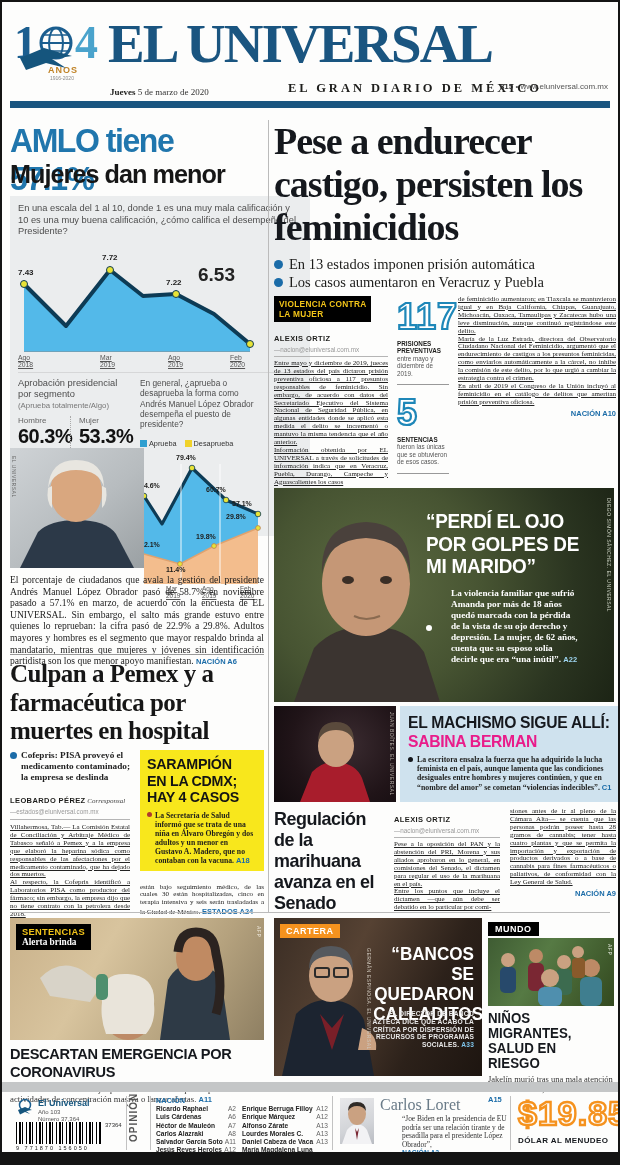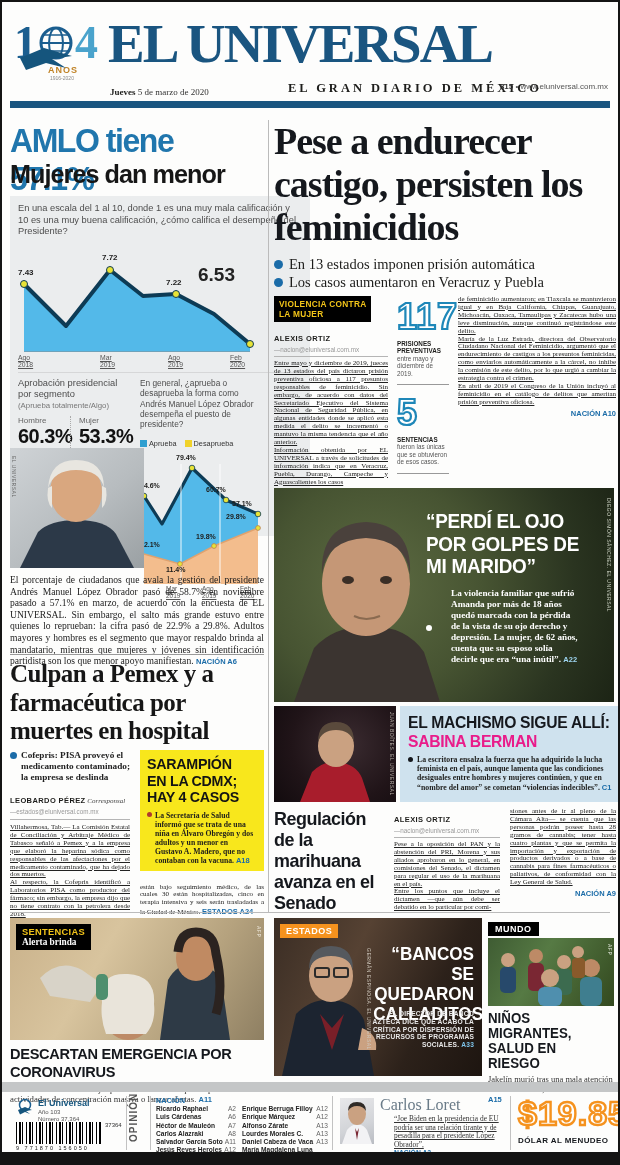--- a/index.html
+++ b/index.html
@@ -177,21 +177,21 @@
                 font:800 10px "Liberation Sans",sans-serif;color:#555;letter-spacing:1px;}
   .f-v2{left:148px;top:0;height:54px;}
   .f-list{position:absolute;top:1px;width:80px;}
   .f-list-h{font:800 7px "Liberation Sans",sans-serif;color:#1b6ca8;letter-spacing:.3px;margin-bottom:1px;}
   .f-row{display:flex;justify-content:space-between;font:700 6.6px "Liberation Sans",sans-serif;color:#222;line-height:8.3px;}
   .f-row .pg{font-weight:400;color:#666;}
   .f-v3{left:330px;top:0;height:54px;}
   .loret-photo{position:absolute;left:338px;top:2px;width:34px;height:46px;overflow:hidden;
                background:linear-gradient(160deg,#e8e8ea 0%,#d2d4d8 60%,#b9bcc2 100%);}
   .loret-name{position:absolute;left:378px;top:0;font:400 16px "Liberation Serif",serif;color:#6a7b88;}
-  .loret-quote{position:absolute;left:392px;top:19px;width:124px;font:400 7.4px "Liberation Serif",serif;line-height:8.6px;color:#333;text-decoration:underline;}
+  .loret-quote{position:absolute;left:400px;top:19px;width:124px;font:400 7.4px "Liberation Serif",serif;line-height:8.6px;color:#333;}
   .loret-ref{font:800 6.8px "Liberation Sans",sans-serif;color:#1b6ca8;}
   .f-v4{left:508px;top:0;height:54px;}
   .price-val{position:absolute;left:516px;top:-2px;font:800 34px "Liberation Sans",sans-serif;color:#fefefe;
              -webkit-text-stroke:2.4px #f5921e;letter-spacing:1px;}
   .price-lab{position:absolute;left:516px;top:40px;font:800 8px "Liberation Sans",sans-serif;color:#15181d;letter-spacing:.4px;}
 </style>
 </head>
 <body>
 
 <div class="page">
@@ -502,21 +502,21 @@
   <div class="cartera">
     <svg width="110" height="158" viewBox="0 0 110 158">
       <path d="M8 158 L22 96 Q38 80 58 82 Q82 84 90 102 L100 158 Z" fill="#1c2430"></path>
       <path d="M46 96 L58 110 L70 96 L58 132 Z" fill="#7a1f28"></path>
       <ellipse cx="57" cy="58" rx="22" ry="26" fill="#caa181"></ellipse>
       <path d="M35 52 Q35 28 57 28 Q79 28 79 52 Q75 38 57 38 Q39 38 35 52 Z" fill="#55595e"></path>
       <rect x="41" y="50" width="14" height="9" rx="2" fill="none" stroke="#2b2b2b" stroke-width="2"></rect>
       <rect x="60" y="50" width="14" height="9" rx="2" fill="none" stroke="#2b2b2b" stroke-width="2"></rect>
       <path d="M88 110 Q104 116 102 132 L84 132 Z" fill="#caa181"></path>
     </svg>
-    <span class="cart-label">ESTADOS</span>
+    <span class="cart-label">CARTERA</span>
     <div class="cart-quote">“BANCOS SE QUEDARON CALLADITOS”</div>
     <div class="cart-sub">
       <span>EL DIRECTOR DE BANCO AZTECA DICE QUE ACABÓ LA CRÍTICA POR DISPERSIÓN DE RECURSOS DE PROGRAMAS SOCIALES.</span>
       <span class="ref">A33</span>
     </div>
     <span class="credit" style="right:110px;top:30px;color:#cfc8bd">GERMÁN ESPINOSA. EL UNIVERSAL</span>
   </div>
 
   <div class="mundo">
     <span class="mundo-label">MUNDO</span>

